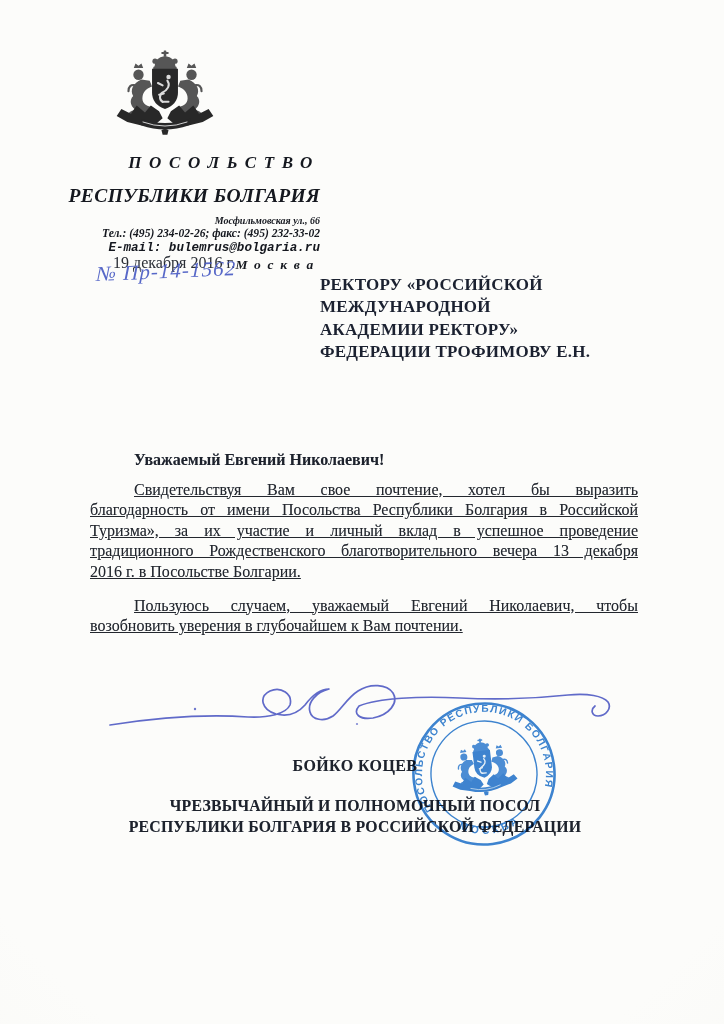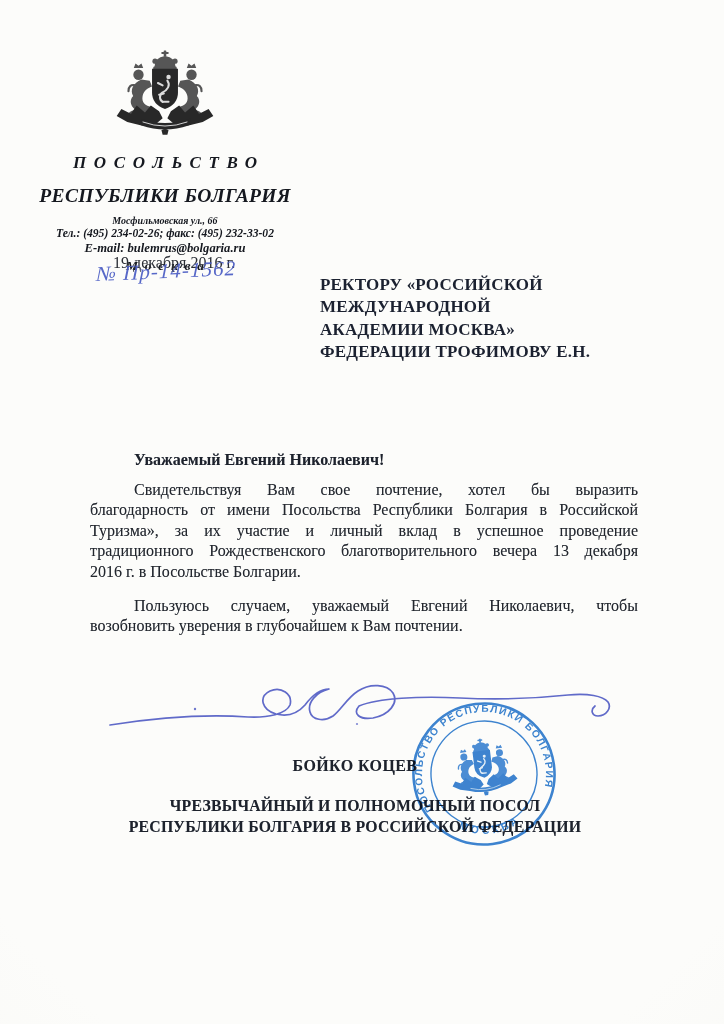--- a/index.html
+++ b/index.html
@@ -7,45 +7,45 @@
        font-family:"Liberation Serif","DejaVu Serif",serif;}
   .page{position:relative;width:724px;height:1024px;
         background:radial-gradient(130% 120% at 50% 42%, #fcfcfa 55%, #f4f4f0 100%);
         color:#262a31;}
   .page *{box-sizing:border-box;}
 
   
   .defs{position:absolute;width:0;height:0;overflow:hidden;}
 
   
-  .letterhead{position:absolute;left:10px;top:50px;width:310px;text-align:center;
+  .letterhead{position:absolute;left:10px;top:50px;width:310px;text-align:right;
               color:#15181f;font-style:italic;font-weight:bold;}
   .emblem{display:block;margin:0 auto 4px auto;}
   .org1{font-size:17px;letter-spacing:.45em;text-indent:.45em;}
   .org2{font-size:19.5px;letter-spacing:.02em;margin-top:12px;}
   .addr{font-size:10px;margin-top:8px;}
   .phone{font-size:11.6px;margin-top:1px;}
-  .email{font-size:12.6px;margin-top:1px;}
+  .email{font-size:12.6px;margin-top:1px;font-family:Liberation Mono, monospace;}
   .city{font-size:13.5px;letter-spacing:.5em;text-indent:.5em;margin-top:2px;}
 
   .date-line{position:absolute;left:113px;top:242px;font-size:16px;color:#2a2e35;margin-top:12px;}
   .ref-number{position:absolute;left:96px;top:259px;font-size:21px;
               font-style:italic;color:#4a5cc4;letter-spacing:.05em;
               transform:rotate(-2.5deg) skewX(-4deg);opacity:.92;}
 
   .recipient{position:absolute;left:320px;top:274px;width:320px;
              font-weight:bold;font-size:17px;line-height:22.4px;
              color:#1b2130;letter-spacing:.2px;}
 
   .content{position:absolute;left:90px;top:450px;width:548px;
            font-size:16px;line-height:20.6px;color:#23272e;
            text-shadow:0 0 .4px rgba(30,40,60,.35);}
   .salutation{font-weight:bold;text-indent:44px;margin-bottom:9px;color:#1d222c;}
   .para{margin:0 0 13px 0;}
-  .line{text-align:justify;text-align-last:justify;}
+  .line{text-align:justify;text-align-last:justify;text-decoration:underline;}
   .line.first{text-indent:44px;}
   .line.para-last{text-align-last:left;}
 
   .signature-svg{position:absolute;left:100px;top:672px;z-index:6;}
 
   .signer{position:absolute;left:88px;width:534px;text-align:center;
           font-weight:bold;color:#1d222c;z-index:2;
           text-shadow:0 0 .4px rgba(30,40,60,.35);}
   .signer-name{top:757px;font-size:16px;letter-spacing:.4px;}
   .signer-titles{top:795px;font-size:15.8px;line-height:21px;letter-spacing:.2px;}
@@ -116,21 +116,21 @@
     <div class="email">E-mail: bulemrus@bolgaria.ru</div>
     <div class="city">Москва</div>
   </header>
 
   <div class="date-line">19 декабря 2016 г.</div>
   <div class="ref-number">№ Пр-14-1562</div>
 
   <div class="recipient">
     <div>РЕКТОРУ «РОССИЙСКОЙ</div>
     <div>МЕЖДУНАРОДНОЙ</div>
-    <div>АКАДЕМИИ МОСКВА»</div>
+    <div>АКАДЕМИИ РЕКТОРУ»</div>
     <div>ФЕДЕРАЦИИ ТРОФИМОВУ Е.Н.</div>
   </div>
 
   <div class="content">
     <div class="salutation">Уважаемый Евгений Николаевич!</div>
     <div class="para">
       <div class="line first">Свидетельствуя Вам свое почтение, хотел бы выразить</div>
       <div class="line">благодарность от имени Посольства Республики Болгария в Российской</div>
       <div class="line">Туризма», за их участие и личный вклад в успешное проведение</div>
       <div class="line">традиционного Рождественского благотворительного вечера 13 декабря</div>

